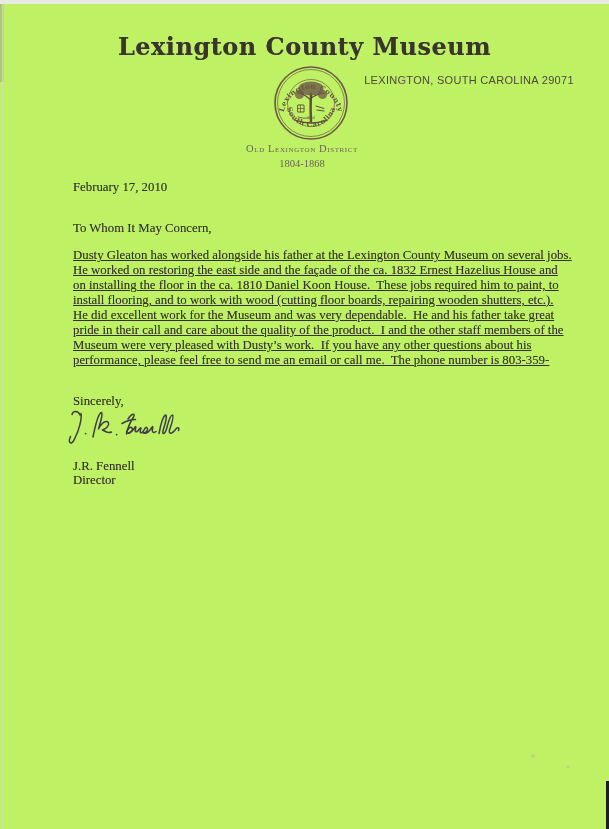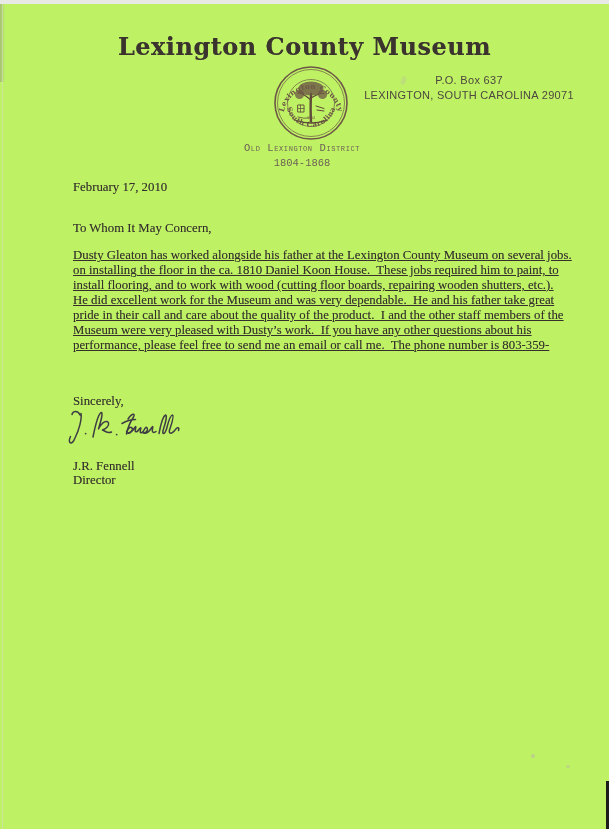--- a/index.html
+++ b/index.html
@@ -28,21 +28,21 @@
     position:absolute;left:360px;top:69px;width:218px;
     text-align:center;
     font-family:"Liberation Sans", sans-serif;
     font-size:11px;line-height:15px;
     letter-spacing:.3px;
     color:#4e463f;
   }
   .district-block{
     position:absolute;left:227px;top:137px;width:150px;
     text-align:center;
-    font-family:Liberation Mono, monospace;
+    font-family:Liberation Serif, serif;
     font-size:10.5px;line-height:15px;
     color:#6e6156;
   }
   .district-name{font-variant:small-caps;letter-spacing:.6px;}
   
   .txt{position:absolute;left:73px;font-size:12.8px;line-height:15px;white-space:pre;
        text-shadow:0 0 .4px rgba(53,48,44,.4);}
   .date-line{top:176px;}
   .salutation-line{top:217px;text-align:center;}
   .body-block{position:absolute;left:73px;top:244px;width:500px;}
@@ -97,35 +97,35 @@
         <path d="M29.5,40 v7 M27,43.5 h6" stroke-width="0.7"></path>
         <path d="M45,41 l8,2.5 M46,45 l7,1" stroke-width="1"></path>
         <path d="M25,55.5 Q40,60.5 55,55.5" stroke-width="1.3"></path>
         <path d="M27,52 Q33,54 38,53" stroke-width="0.8"></path>
       </g>
       <text x="40" y="53.5" text-anchor="middle" font-family="Liberation Sans, sans-serif" font-size="3.6" fill="#6d5646">1804</text>
     </svg>
   </div>
 
   <div class="address-block">
-    <div>P.O. Box 637</div>
     <div>LEXINGTON, SOUTH CAROLINA 29071</div>
   </div>
 
   <div class="district-block">
     <div class="district-name">Old Lexington District</div>
     <div class="district-years">1804-1868</div>
   </div>
 
   <div class="txt date-line">February 17, 2010</div>
 
   <div class="txt salutation-line">To Whom It May Concern,</div>
 
   <div class="body-block">
     <div class="body-line">Dusty Gleaton has worked alongside his father at the Lexington County Museum on several jobs.</div>
+    <div class="body-line">He worked on restoring the east side and the façade of the ca. 1832 Ernest Hazelius House and</div>
     <div class="body-line">on installing the floor in the ca. 1810 Daniel Koon House.  These jobs required him to paint, to</div>
     <div class="body-line">install flooring, and to work with wood (cutting floor boards, repairing wooden shutters, etc.).</div>
     <div class="body-line">He did excellent work for the Museum and was very dependable.  He and his father take great</div>
     <div class="body-line">pride in their call and care about the quality of the product.  I and the other staff members of the</div>
     <div class="body-line">Museum were very pleased with Dusty’s work.  If you have any other questions about his</div>
     <div class="body-line">performance, please feel free to send me an email or call me.  The phone number is 803-359-</div>
   </div>
 
   <div class="txt closing-line">Sincerely,</div>
 

